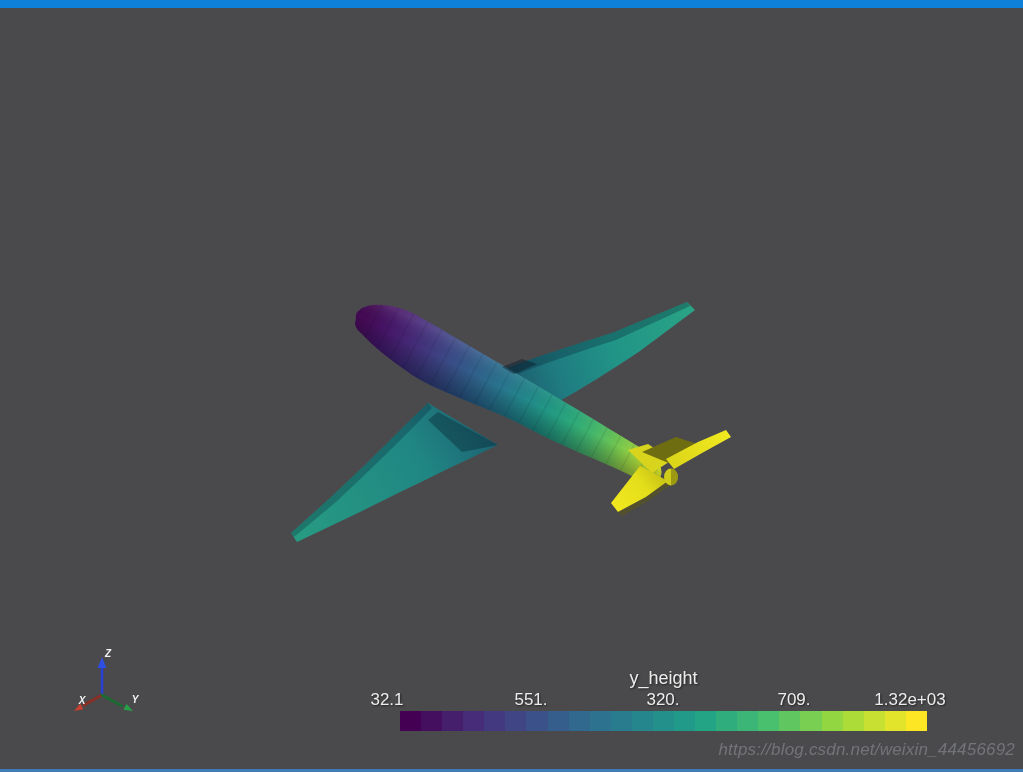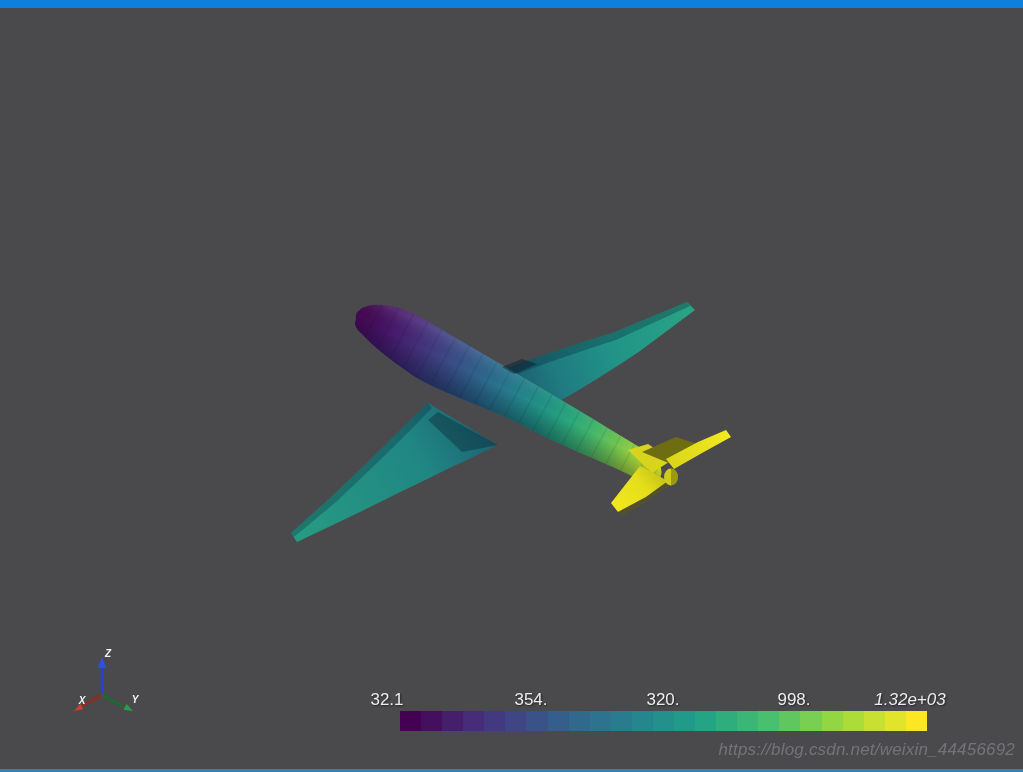--- a/index.html
+++ b/index.html
@@ -153,26 +153,27 @@
       <line x1="102" y1="695" x2="122" y2="706" stroke="#1c6b33" stroke-width="2.6" stroke-linecap="round"></line>
       <polygon points="133,711 126.5,704.1 123.5,709.7" fill="#27a04a"></polygon>
       <text class="axes-label" x="108" y="657" text-anchor="middle">Z</text>
       <text class="axes-label" x="82" y="704" text-anchor="middle">X</text>
       <text class="axes-label" x="135" y="703" text-anchor="middle">Y</text>
     </g>
   </svg>
 </div>
 
 <div class="scalarbar">
+  <div class="sb-title">y_height</div>
   <div class="sb-ticks">
       <span class="sb-tick" style="left: -13px;">32.1</span>
-      <span class="sb-tick" style="left: 131px;">354.</span>
+      <span class="sb-tick" style="left: 131px;">551.</span>
       <span class="sb-tick" style="left: 263px;">320.</span>
-      <span class="sb-tick" style="left: 394px;">998.</span>
-      <span class="sb-tick" style="left: 510px; font-style: italic;">1.32e+03</span>
+      <span class="sb-tick" style="left: 394px;">709.</span>
+      <span class="sb-tick" style="left: 510px;">1.32e+03</span>
     </div>
   <div class="sb-bar">
       <div class="sb-seg" style="background: rgb(68, 1, 84);"></div>
       <div class="sb-seg" style="background: rgb(69, 15, 96);"></div>
       <div class="sb-seg" style="background: rgb(69, 30, 108);"></div>
       <div class="sb-seg" style="background: rgb(70, 44, 121);"></div>
       <div class="sb-seg" style="background: rgb(67, 57, 129);"></div>
       <div class="sb-seg" style="background: rgb(63, 69, 133);"></div>
       <div class="sb-seg" style="background: rgb(58, 82, 137);"></div>
       <div class="sb-seg" style="background: rgb(53, 94, 141);"></div>

